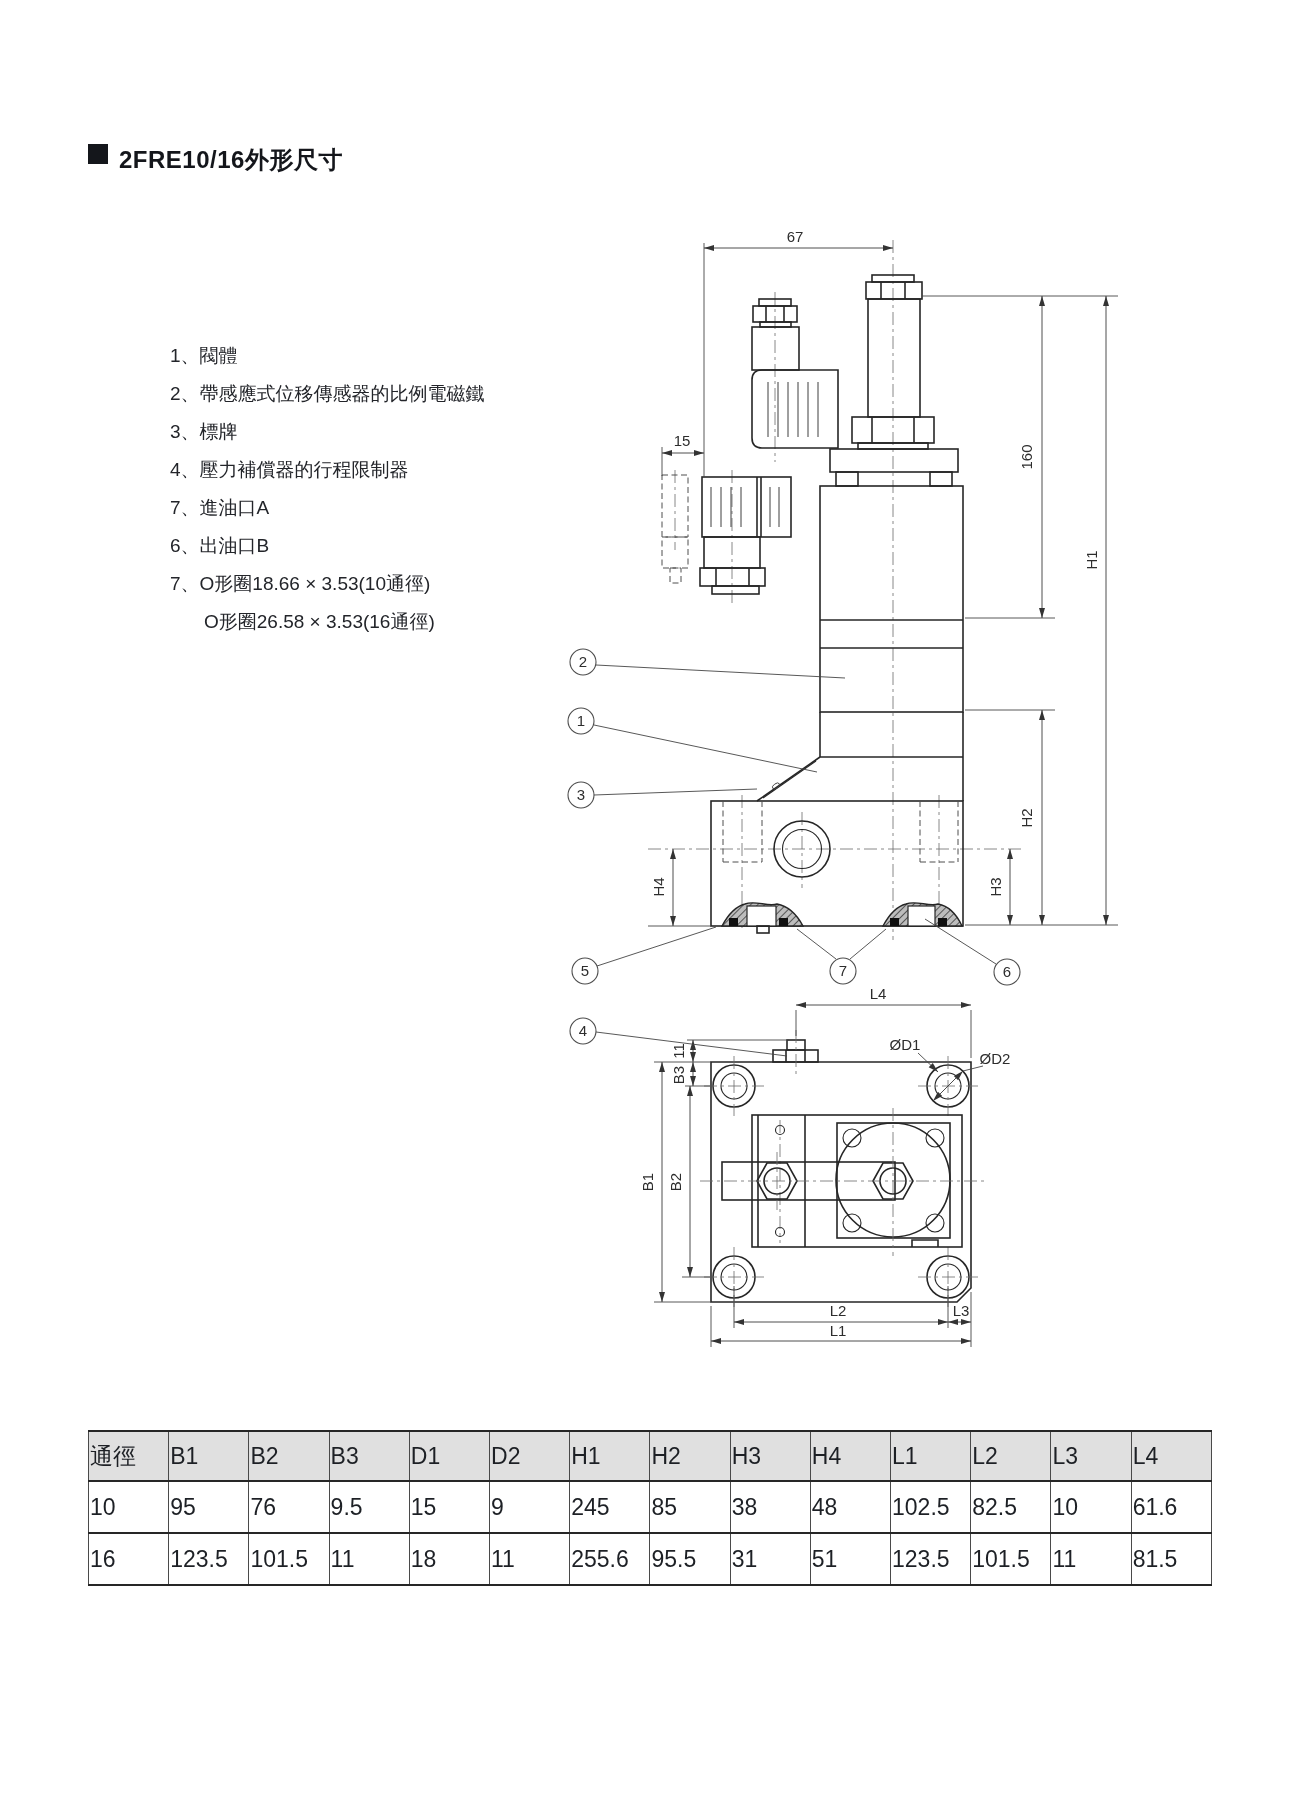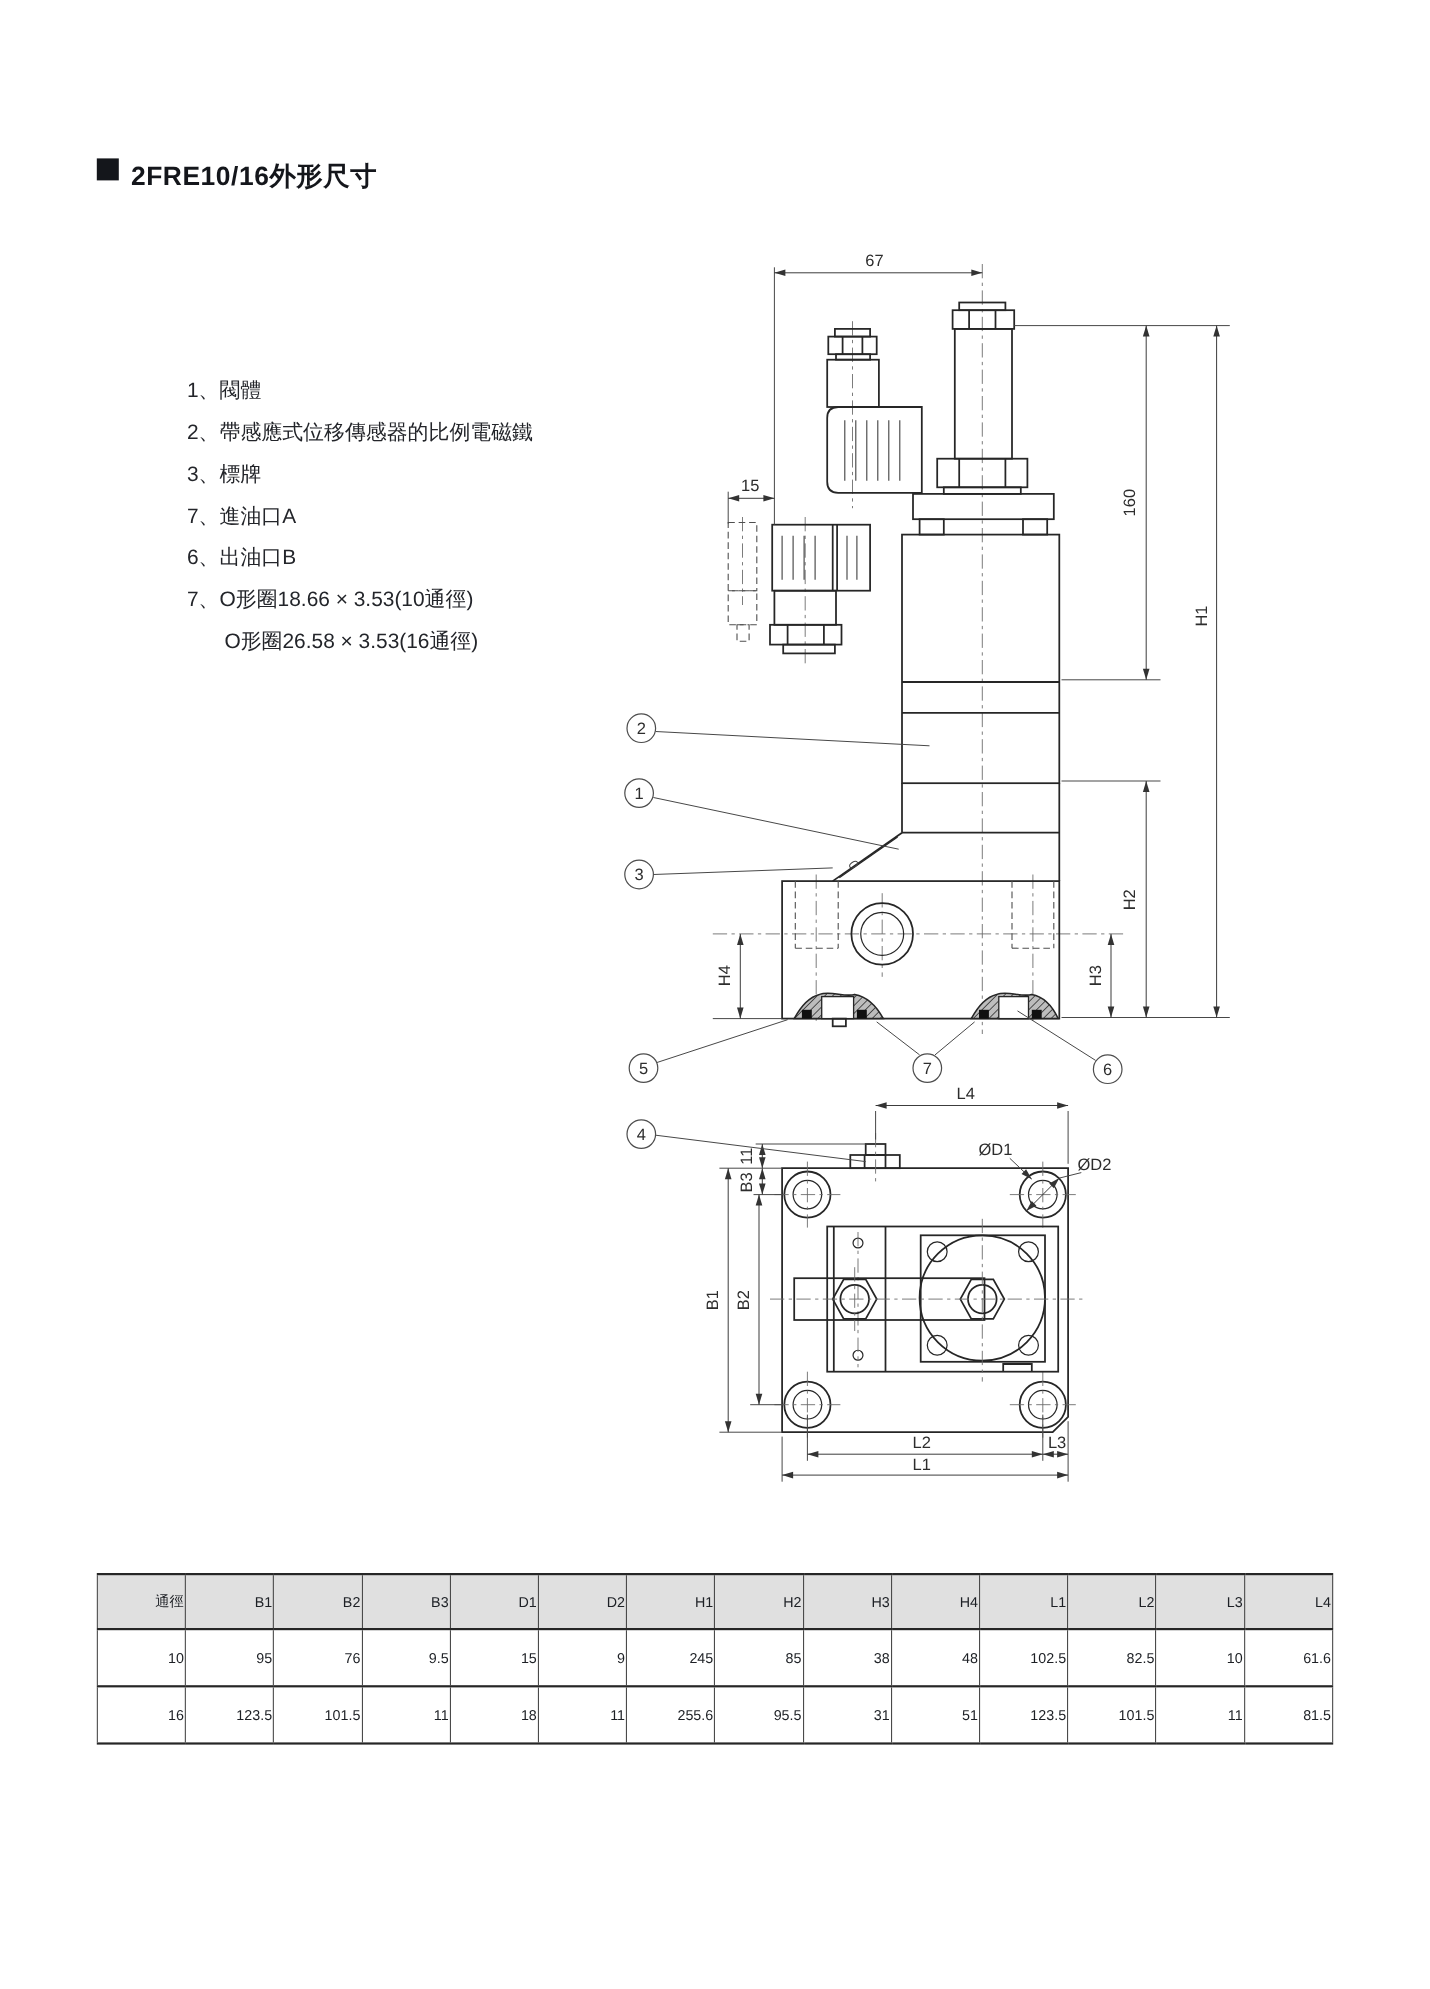--- a/index.html
+++ b/index.html
@@ -15,41 +15,42 @@
   .ml{stroke:#262626;stroke-width:1.1;fill:none;}
   .tl{stroke:#454545;stroke-width:0.9;fill:none;}
   .dim{stroke:#3a3a3a;stroke-width:0.9;fill:none;}
   .cl{stroke:#6a6a6a;stroke-width:0.8;fill:none;stroke-dasharray:13 4 3 4;}
   .hid{stroke:#4f4f4f;stroke-width:1;fill:none;stroke-dasharray:6 3.5;}
   .hatchline{stroke:#3f3f3f;stroke-width:1;fill:none;}
   text.dlabel{font:15px "Liberation Sans", sans-serif;fill:#2d2d2d;text-anchor:middle;}
   text.co{font:15px "Liberation Sans", sans-serif;fill:#2d2d2d;text-anchor:middle;}
   .cocirc{fill:#fff;stroke:#4d4d4d;stroke-width:1.1;}
   .dimtable{position:absolute;left:88px;top:1430px;width:1124px;border-collapse:collapse;
-            table-layout:fixed;font-size:13px;text-align:right;color:#1d2025;}
+            table-layout:fixed;font-size:23px;text-align:left;color:#1d2025;}
   .dimtable th{background:#e0e0e0;font-weight:500;height:46px;
                border-left:1px solid #4a4a4a;border-right:1px solid #4a4a4a;
                border-top:2.5px solid #262626;border-bottom:2px solid #262626;}
   .dimtable td{height:48px;border-left:1px solid #4a4a4a;border-right:1px solid #4a4a4a;
                border-top:2px solid #262626;border-bottom:2px solid #262626;}
 </style>
 </head>
 <body>
 
 <div class="page">
 
   <div class="title">
     <span class="sq"></span>
     <span>2FRE10/16外形尺寸</span>
   </div>
 
   <div class="parts">
     <div class="pl">1、閥體</div>
     <div class="pl">2、帶感應式位移傳感器的比例電磁鐵</div>
     <div class="pl">3、標牌</div>
+    <div class="pl">4、壓力補償器的行程限制器</div>
     <div class="pl">7、進油口A</div>
     <div class="pl">6、出油口B</div>
     <div class="pl">7、O形圈18.66 × 3.53(10通徑)</div>
     <div class="pl indent">O形圈26.58 × 3.53(16通徑)</div>
   </div>
 
   <svg class="drawing" width="1300" height="1808" viewBox="0 0 1300 1808">
     <defs>
       <marker id="arr" viewBox="0 0 12 12" refX="11" refY="6" markerWidth="12" markerHeight="12" markerUnits="userSpaceOnUse" orient="auto-start-reverse">
         <path d="M1,3 L11,6 L1,9 Z" fill="#333"></path>

